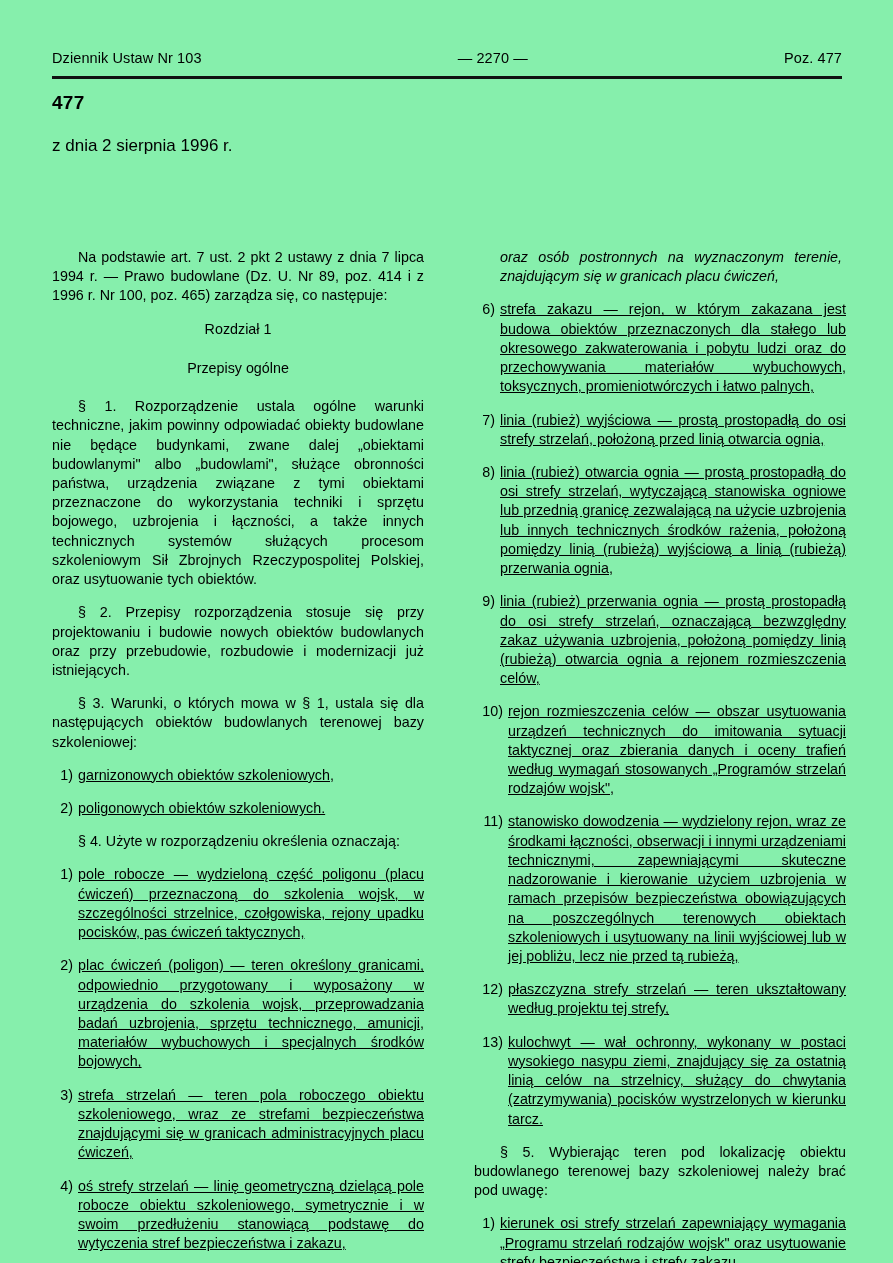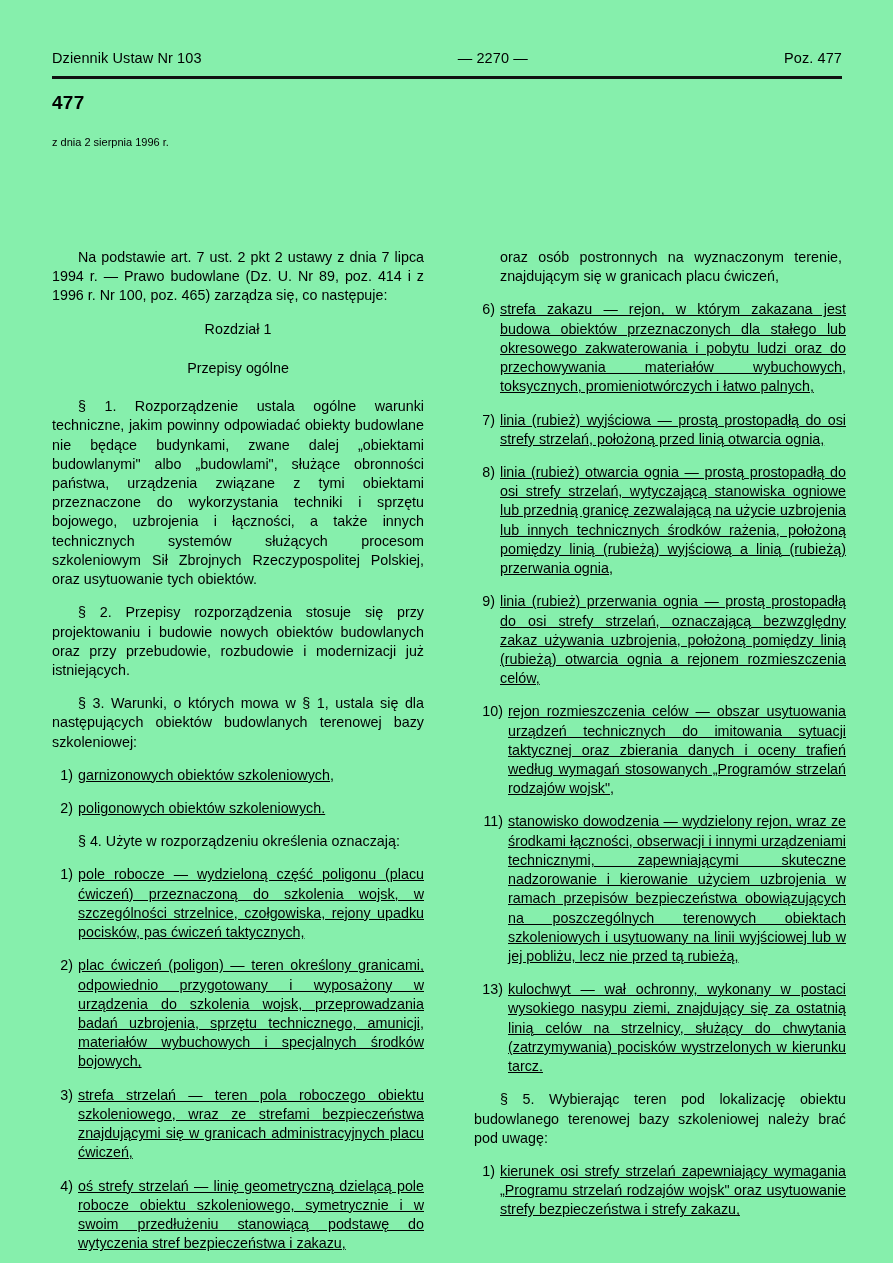--- a/index.html
+++ b/index.html
@@ -64,21 +64,21 @@
     letter-spacing: 0.3px;
     margin-bottom: 22px;
   }
   .act-type {
     font-size: 14.5px;
     font-weight: bold;
     letter-spacing: 0.2px;
     margin-bottom: 22px;
   }
   .act-date {
-    font-size: 11px;
+    font-size: 17px;
     font-weight: 400;
     margin-bottom: 24px;
   }
   .act-subject {
     font-size: 14.6px;
     font-weight: bold;
     line-height: 1.5;
     letter-spacing: 0.05px;
     padding: 0 6px;
   }
@@ -141,20 +141,21 @@
     text-align: justify;
     text-justify: inter-word;
     text-decoration: underline;
   }
 
   
   p.runover {
     margin: 0 4px 14px 0;
     text-align: justify;
     padding-left: 26px;
+    font-style: italic;
   }
 </style>
 </head>
 <body>
 
 <div class="page">
 
   <div class="runhead">
     <span>Dziennik Ustaw Nr 103</span>
     <span class="center">— 2270 —</span>
@@ -232,20 +233,24 @@
       </div>
       <div class="item w2">
         <span class="marker">10)</span>
         <span class="itext">rejon rozmieszczenia celów — obszar usytuowania urządzeń technicznych do imitowania sytuacji taktycznej oraz zbierania danych i oceny trafień według wymagań stosowanych „Programów strzelań rodzajów wojsk",</span>
       </div>
       <div class="item w2">
         <span class="marker">11)</span>
         <span class="itext">stanowisko dowodzenia — wydzielony rejon, wraz ze środkami łączności, obserwacji i innymi urządzeniami technicznymi, zapewniającymi skuteczne nadzorowanie i kierowanie użyciem uzbrojenia w ramach przepisów bezpieczeństwa obowiązujących na poszczególnych terenowych obiektach szkoleniowych i usytuowany na linii wyjściowej lub w jej pobliżu, lecz nie przed tą rubieżą,</span>
       </div>
       <div class="item w2">
+        <span class="marker">12)</span>
+        <span class="itext">płaszczyzna strefy strzelań — teren ukształtowany według projektu tej strefy,</span>
+      </div>
+      <div class="item w2">
         <span class="marker">13)</span>
         <span class="itext">kulochwyt — wał ochronny, wykonany w postaci wysokiego nasypu ziemi, znajdujący się za ostatnią linią celów na strzelnicy, służący do chwytania (zatrzymywania) pocisków wystrzelonych w kierunku tarcz.</span>
       </div>
 
       <p class="para first-indent">§ 5. Wybierając teren pod lokalizację obiektu budowlanego terenowej bazy szkoleniowej należy brać pod uwagę:</p>
 
       <div class="item w1">
         <span class="marker">1)</span>
         <span class="itext">kierunek osi strefy strzelań zapewniający wymagania „Programu strzelań rodzajów wojsk" oraz usytuowanie strefy bezpieczeństwa i strefy zakazu,</span>
       </div>

